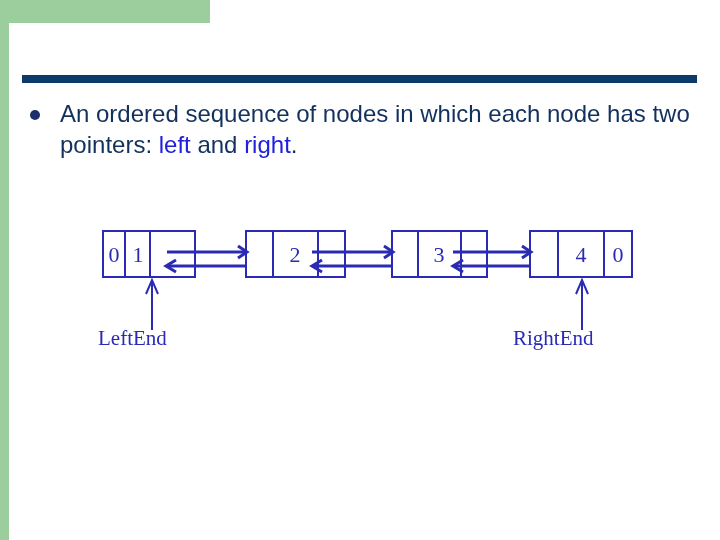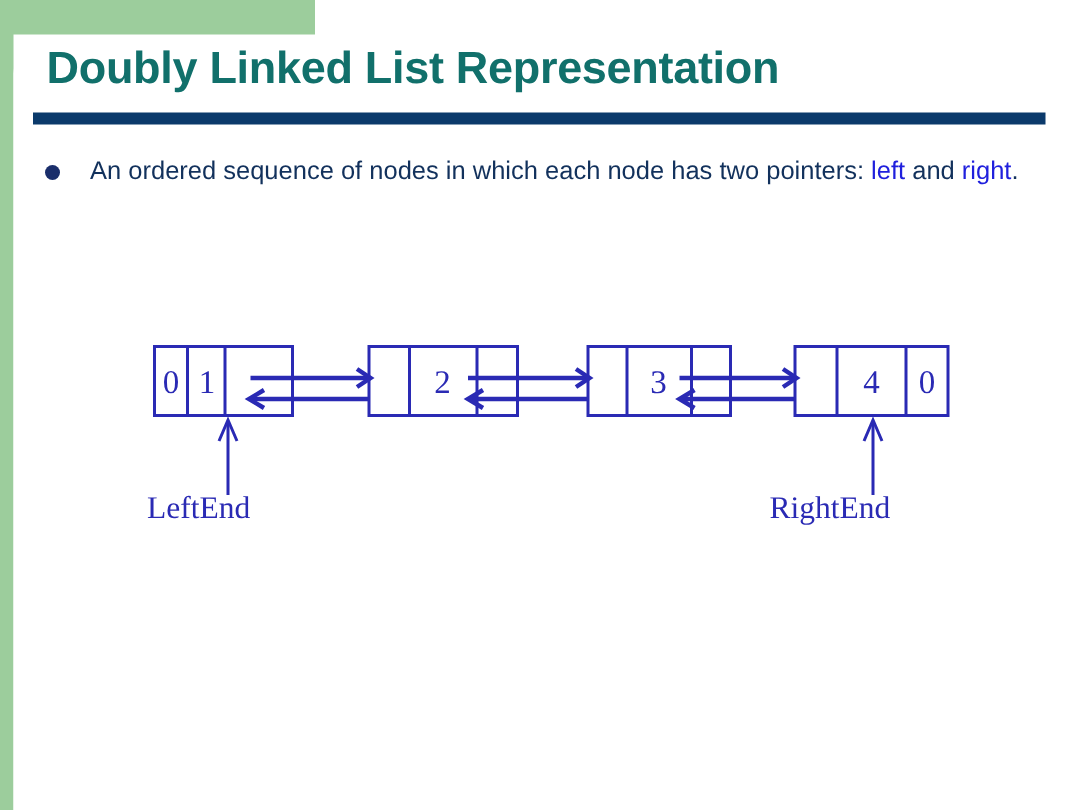--- a/index.html
+++ b/index.html
@@ -78,21 +78,21 @@
   .bullet-dot {
     width: 10px;
     height: 10px;
     border-radius: 50%;
     background: #1a2e6b;
     margin-top: 12px;
     margin-right: 20px;
     flex: none;
   }
   .bullet-text {
-    font-size: 17px;
+    font-size: 24px;
     line-height: 31px;
     color: #12315c;
     max-width: 636px;
   }
   .hl {
     color: #2020dd;
   }
   
   #diagram {
     position: absolute;
@@ -117,21 +117,20 @@
 </style>
 </head>
 <body>
 
 <div id="slide">
 
   <div class="green-strip"></div>
   <div class="white-round"></div>
   <div class="green-block"></div>
 
-  <div class="title">Doubly Linked List Representation</div>
 
   <div class="rule"></div>
 
   <div class="bullet-row">
     <span class="bullet-dot"></span>
     <span class="bullet-text" id="bullet-text"><span>An ordered sequence of nodes in which each node has two pointers: </span><span class="hl">left</span><span> and </span><span class="hl">right</span><span>.</span></span>
   </div>
 
   <div id="diagram">
     <svg width="560" height="135" viewBox="0 0 560 135" xmlns="http://www.w3.org/2000/svg">

